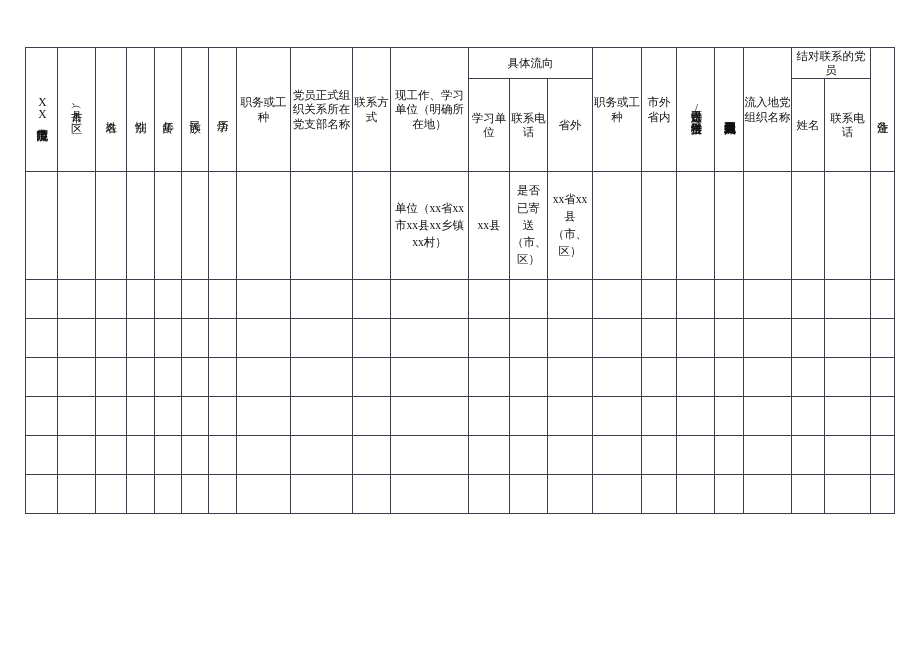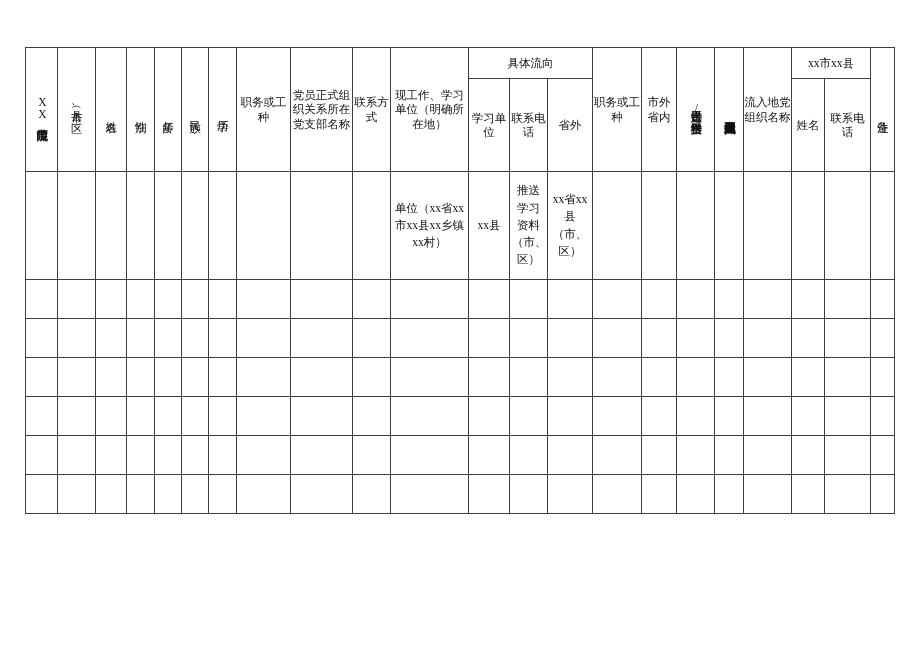--- a/index.html
+++ b/index.html
@@ -190,21 +190,21 @@
             <span class="vtxt vtxt-tight">是否已寄送/推送学习资料</span>
           </td>
           <td class="hcell" rowspan="2">
             <span class="vtxt vtxt-tight">是否流入地党组织报到至已到入</span>
           </td>
           <td class="hcell" rowspan="2">
             <span class="htxt">流入地党组织名称</span>
           </td>
 
           <td class="hgroup" colspan="2">
-            <span class="htxt">xx市xx县</span>
+            <span class="htxt">结对联系的党员</span>
           </td>
 
           <td class="hcell" rowspan="2">
             <span class="vtxt">备注</span>
           </td>
         </tr>
 
         <tr>
           <td class="hsub">
             <span class="htxt">学习单位</span>
@@ -254,21 +254,21 @@
           <td>
               <span class="cellwrap"></span>
             </td>
           <td>
               <span class="cellwrap">单位（xx省xx市xx县xx乡镇xx村）</span>
             </td>
           <td>
               <span class="cellwrap nowrapc">xx县</span>
             </td>
           <td>
-              <span class="cellwrap">推送学习资料（市、区）</span>
+              <span class="cellwrap">是否已寄送（市、区）</span>
             </td>
           <td>
               <span class="cellwrap">xx省xx县（市、区）</span>
             </td>
           <td>
               <span class="cellwrap"></span>
             </td>
           <td>
               <span class="cellwrap"></span>
             </td>

